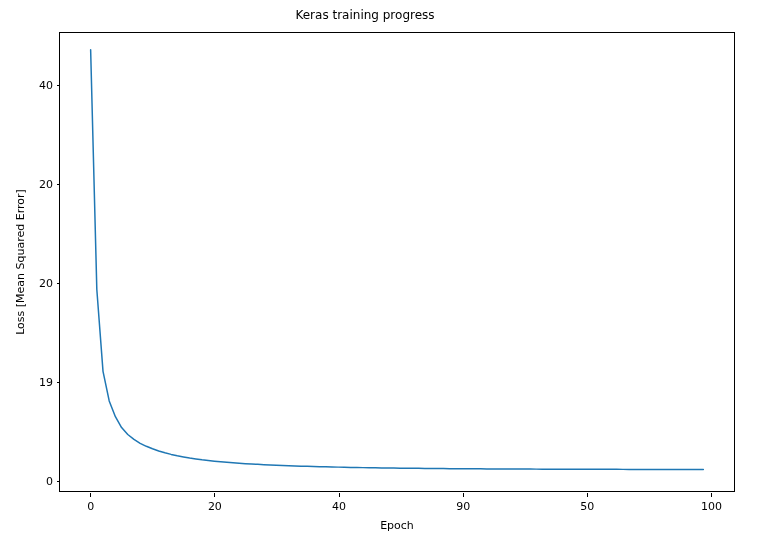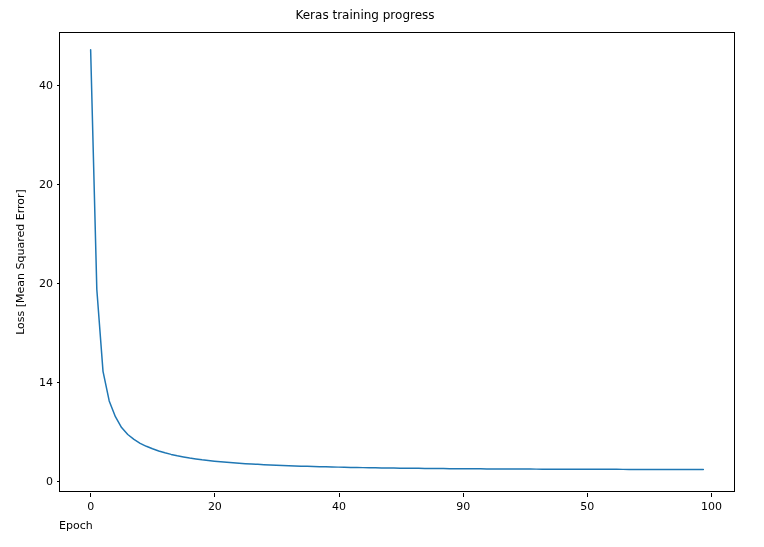--- a/index.html
+++ b/index.html
@@ -95,21 +95,21 @@
     font-size: 11px;
     line-height: 15px;
     color: #000000;
     white-space: nowrap;
   }
   #xlabel {
     position: absolute;
     left: 59px;
     top: 519px;
     width: 676px;
-    text-align: left;
+    text-align: center;
     font-size: 11px;
     color: #000000;
     white-space: nowrap;
   }
   #ylabel {
     position: absolute;
     left: 0px;
     top: 32px;
     width: 460px;
     height: 16px;
@@ -133,21 +133,21 @@
     <svg id="plot-svg" viewBox="0 0 676 460" preserveAspectRatio="none">
       <polyline id="loss-line" fill="none" stroke="#1f77b4" stroke-width="1.5" stroke-linejoin="round" stroke-linecap="round" points="30.73,16.84 36.93,257.59 43.14,339.82 49.35,369.55 55.56,385.40 61.76,396.30 67.97,403.23 74.18,408.18 80.39,412.15 86.60,415.12 92.80,417.60 99.01,419.78 105.22,421.66 111.43,423.24 117.63,424.63 123.84,425.82 130.05,426.91 136.26,427.80 142.46,428.69 148.67,429.39 154.88,430.08 161.09,430.67 167.29,431.17 173.50,431.66 179.71,432.16 185.92,432.56 192.12,432.95 198.33,433.25 204.54,433.55 210.75,433.84 216.95,434.14 223.16,434.44 229.37,434.64 235.58,434.84 241.78,435.03 247.99,435.23 254.20,435.43 260.41,435.63 266.61,435.73 272.82,435.93 279.03,436.02 285.24,436.22 291.44,436.32 297.65,436.42 303.86,436.52 310.07,436.62 316.27,436.72 322.48,436.82 328.69,436.92 334.90,437.01 341.10,437.06 347.31,437.13 353.52,437.20 359.73,437.26 365.93,437.32 372.14,437.38 378.35,437.44 384.56,437.49 390.76,437.54 396.97,437.59 403.18,437.63 409.39,437.67 415.59,437.71 421.80,437.75 428.01,437.79 434.22,437.82 440.42,437.86 446.63,437.89 452.84,437.92 459.05,437.95 465.25,437.97 471.46,438.00 477.67,438.03 483.88,438.05 490.08,438.07 496.29,438.09 502.50,438.11 508.71,438.13 514.91,438.15 521.12,438.17 527.33,438.18 533.54,438.20 539.74,438.22 545.95,438.23 552.16,438.25 558.37,438.26 564.57,438.28 570.78,438.29 576.99,438.30 583.20,438.32 589.40,438.33 595.61,438.34 601.82,438.35 608.03,438.36 614.24,438.37 620.44,438.38 626.65,438.39 632.86,438.40 639.07,438.41 645.27,438.42"></polyline>
     </svg>
     <div class="tick-layer" id="ytick-layer">
         <div class="ytick" style="top: 448.8px;">
           <div class="tickmark"></div>
           <div class="ticklabel">0</div>
         </div>
         <div class="ytick" style="top: 349.73px;">
           <div class="tickmark"></div>
-          <div class="ticklabel">14</div>
+          <div class="ticklabel">19</div>
         </div>
         <div class="ytick" style="top: 250.66px;">
           <div class="tickmark"></div>
           <div class="ticklabel">20</div>
         </div>
         <div class="ytick" style="top: 151.58px;">
           <div class="tickmark"></div>
           <div class="ticklabel">20</div>
         </div>
         <div class="ytick" style="top: 52.51px;">

